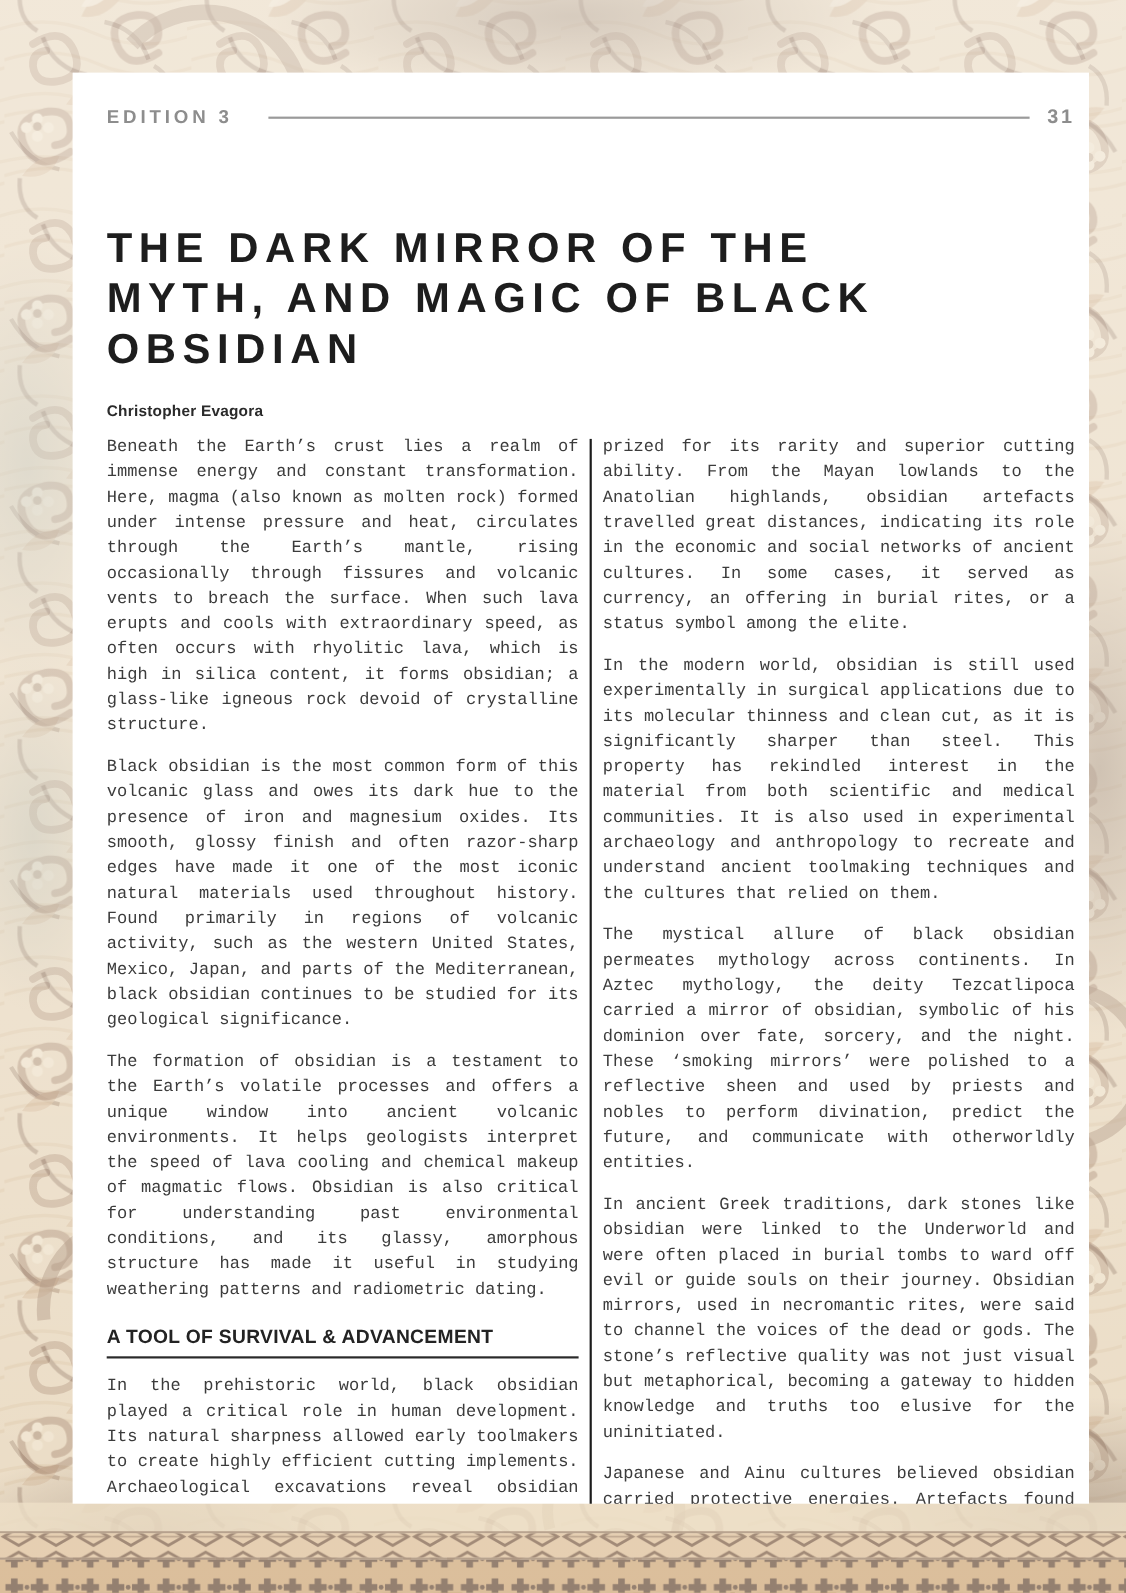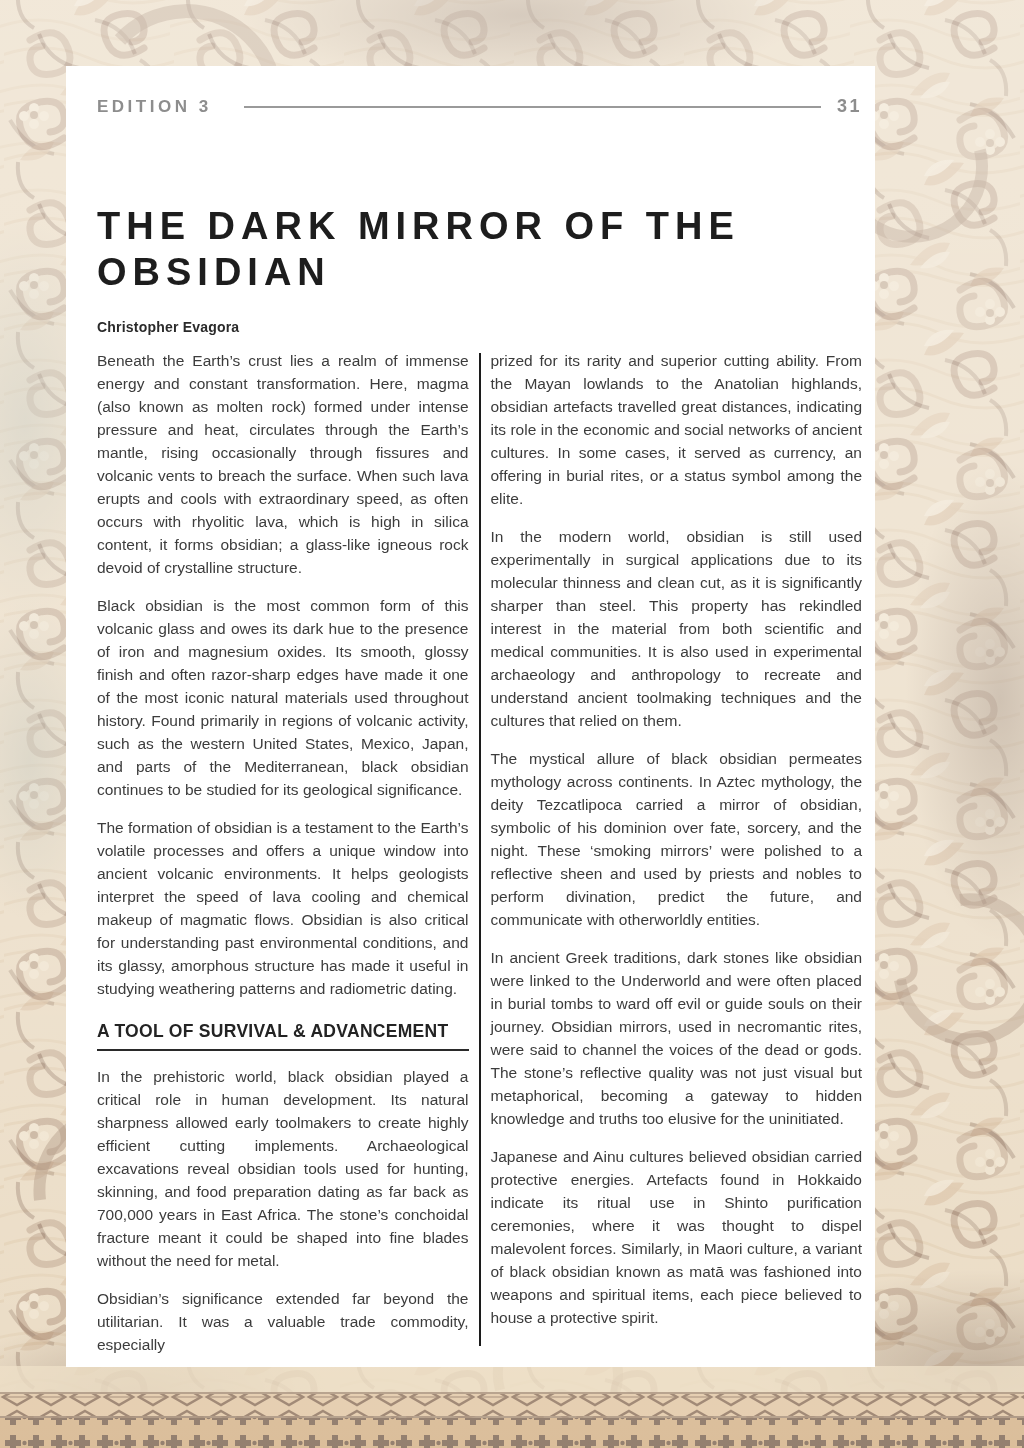--- a/index.html
+++ b/index.html
@@ -14,21 +14,21 @@
     overflow: hidden;
   }
   .bg-art {
     position: absolute; left: 0; top: 0;
     width: 1024px; height: 1448px;
     display: block;
   }
   .sheet {
     position: absolute;
     left: 66px; top: 66px;
-    width: 809px; height: 1301px;
+    width: 924px; height: 1301px;
     background: #ffffff;
     box-sizing: border-box;
     padding: 30px 13px 0 31px;
     overflow: hidden;
   }
   .page-header {
     display: flex;
     align-items: center;
   }
   .edition {
@@ -77,20 +77,21 @@
     width: 2px;
     background: #1c1c1c;
     margin: 4px 10px 10px 10px;
   }
   .col p {
     margin: 0 0 15px 0;
     font-size: 15.5px;
     line-height: 23px;
     color: #3c3c3c;
     text-align: justify;
+    font-family: Liberation Mono, monospace;
   }
   .col p:last-child { margin-bottom: 0; }
   .section-heading {
     margin: 21px 0 14px 0;
     font-size: 17.5px;
     font-weight: 700;
     color: #232323;
     letter-spacing: 0.3px;
     padding-bottom: 7px;
     border-bottom: 2px solid #2a2a2a;
@@ -195,20 +196,21 @@
   <div class="sheet">
 
     <header class="page-header">
       <span class="edition">EDITION 3</span>
       <span class="header-rule"></span>
       <span class="pagenum">31</span>
     </header>
 
     <h1 class="title">
         <div>THE DARK MIRROR OF THE</div>
+        <div>MYTH, AND MAGIC OF BLACK</div>
         <div>OBSIDIAN</div>
       </h1>
 
     <div class="byline">Christopher Evagora</div>
 
     <div class="columns">
 
       <div class="col">
         <p>Beneath the Earth’s crust lies a realm of immense energy and constant transformation. Here, magma (also known as molten rock) formed under intense pressure and heat, circulates through the Earth’s mantle, rising occasionally through fissures and volcanic vents to breach the surface. When such lava erupts and cools with extraordinary speed, as often occurs with rhyolitic lava, which is high in silica content, it forms obsidian; a glass-like igneous rock devoid of crystalline structure.</p>
         <p>Black obsidian is the most common form of this volcanic glass and owes its dark hue to the presence of iron and magnesium oxides. Its smooth, glossy finish and often razor-sharp edges have made it one of the most iconic natural materials used throughout history. Found primarily in regions of volcanic activity, such as the western United States, Mexico, Japan, and parts of the Mediterranean, black obsidian continues to be studied for its geological significance.</p>

